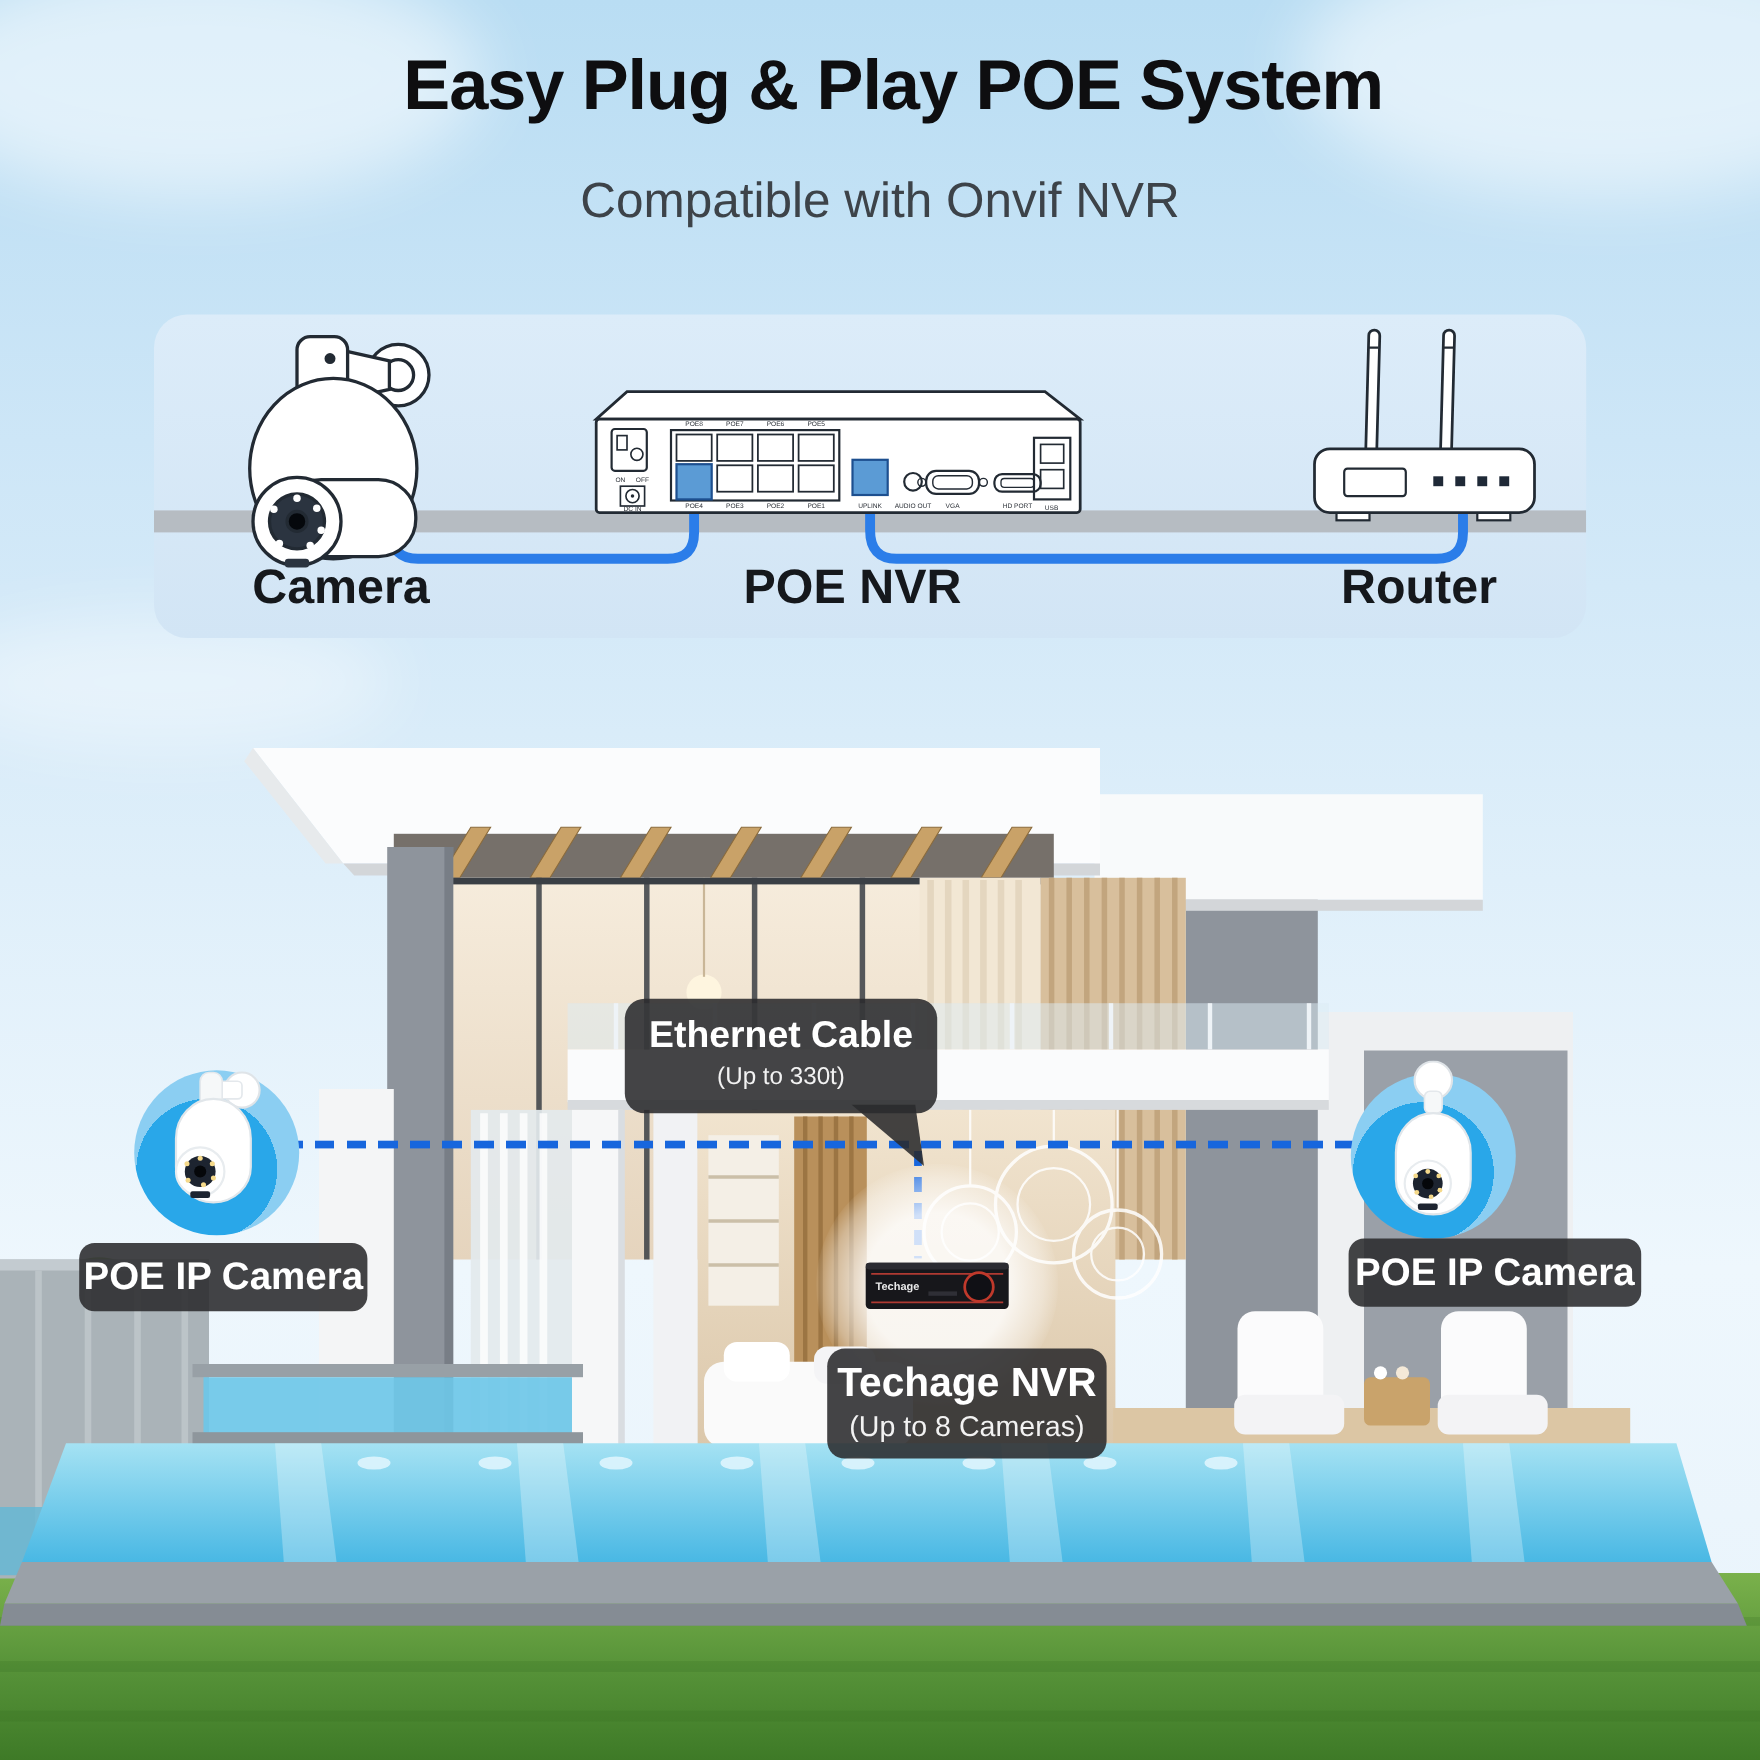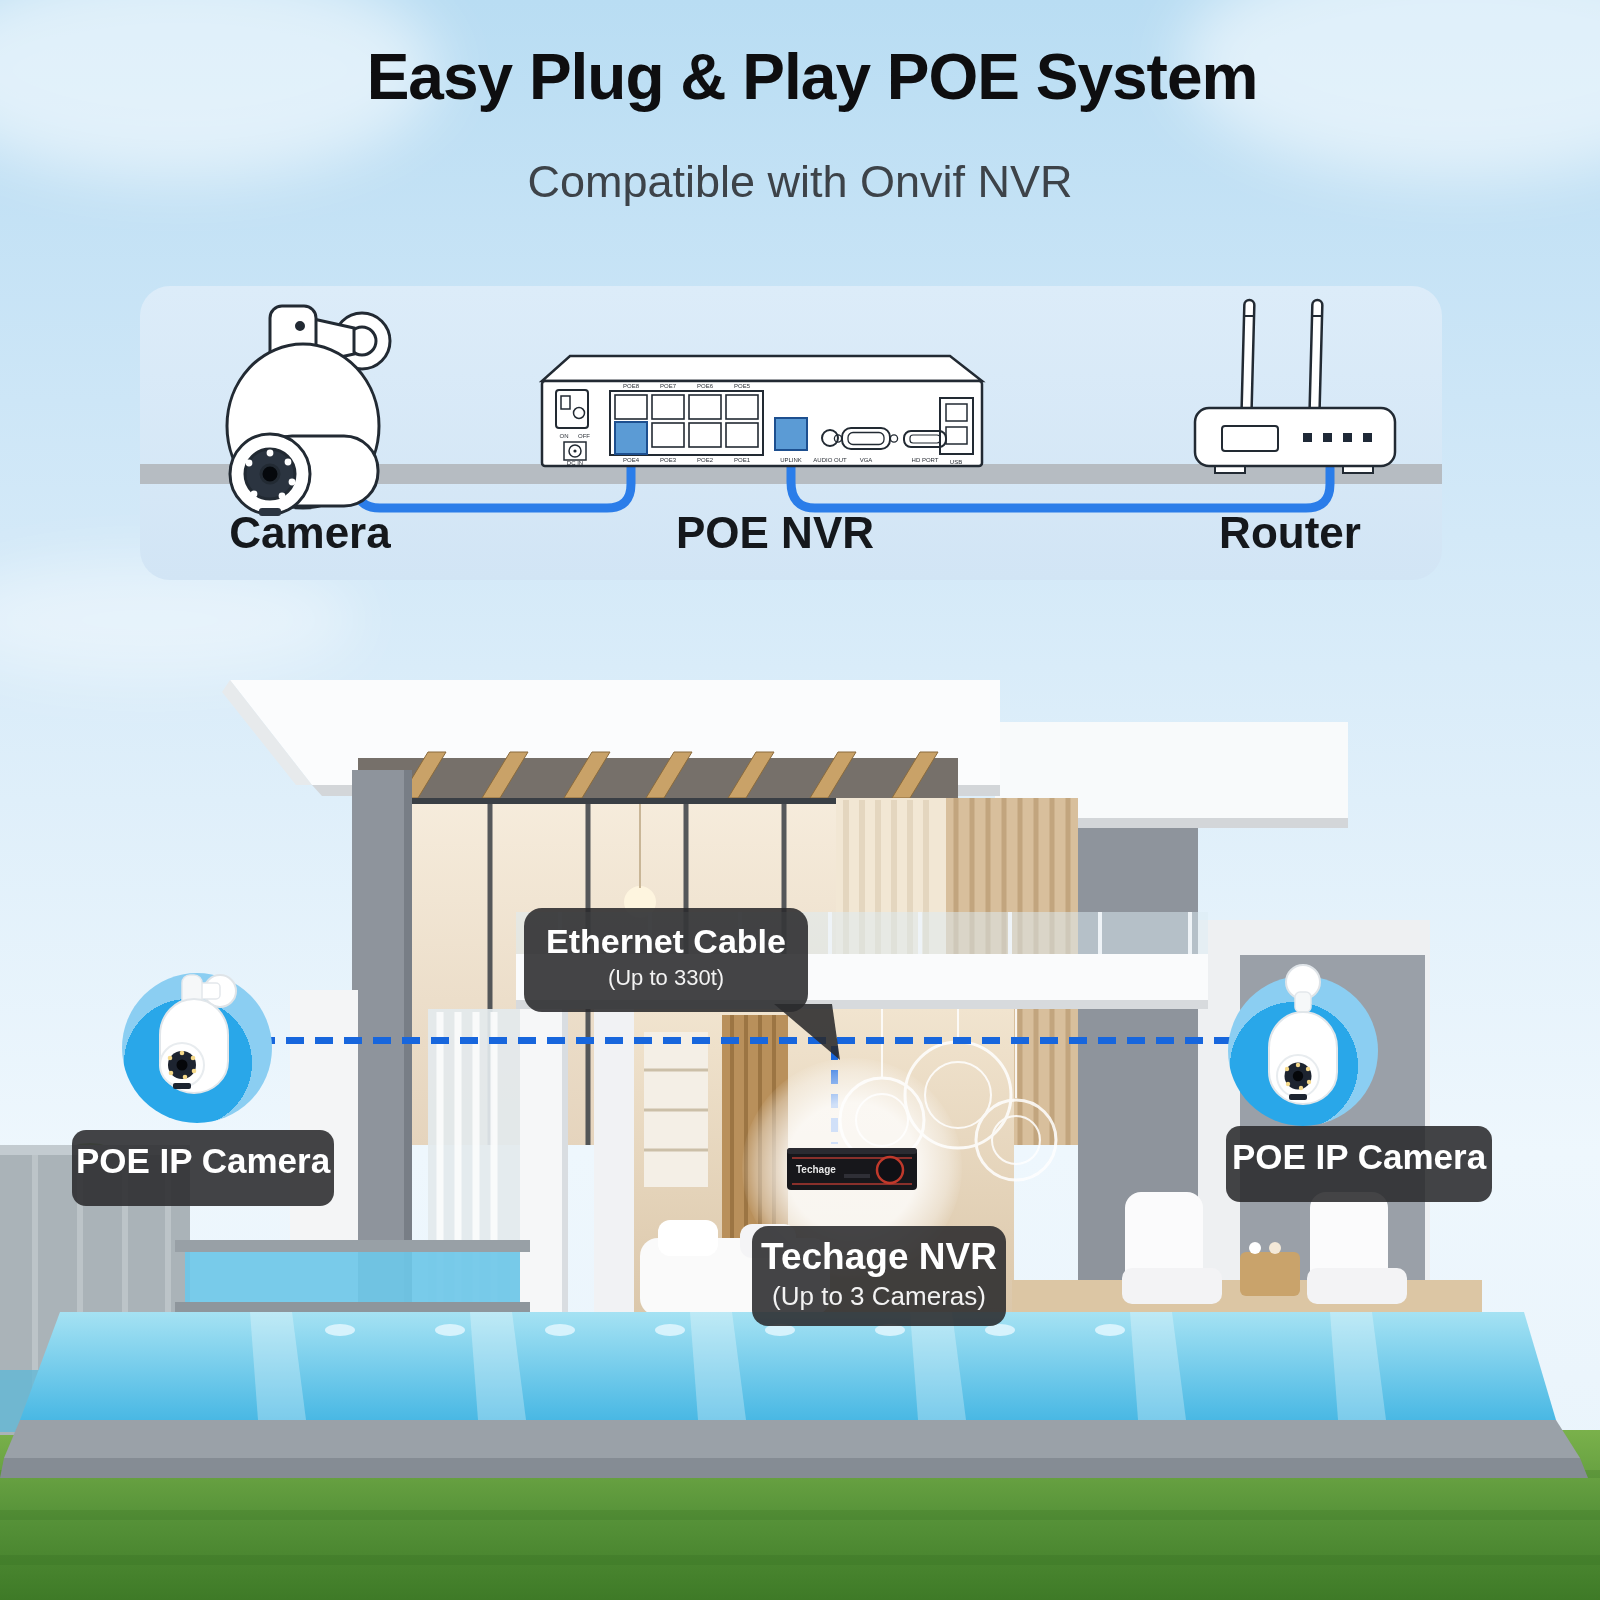--- a/index.html
+++ b/index.html
@@ -32,25 +32,25 @@
   .badge-l{left:122px;top:973px;}
   .badge-r{left:1228px;top:976px;}
   .badge svg{position:absolute;left:20px;top:-12px;}
 
   .glow{position:absolute;left:742px;top:1058px;width:220px;height:220px;border-radius:50%;
     background:radial-gradient(circle,rgba(255,255,255,.8) 0 42%,rgba(255,255,255,.35) 62%,rgba(255,255,255,0) 72%);}
 
   .scene-nvr{position:absolute;left:786px;top:1140px;}
 
   .bubble{position:absolute;background:rgba(42,42,44,.88);color:#fff;text-align:center;}
-  .eth{left:524px;top:908px;width:284px;height:104px;border-radius:18px;}
+  .eth{left:568px;top:908px;width:284px;height:104px;border-radius:18px;}
   .eth .bubble-title{font-size:34px;font-weight:700;margin-top:14px;}
   .eth .bubble-sub{font-size:22px;font-weight:400;margin-top:4px;color:#f2f2f2;}
   .eth-tail{position:absolute;left:760px;top:1004px;}
-  .poe-label{border-radius:14px;font-size:35px;font-weight:700;line-height:62px;height:76px;}
+  .poe-label{border-radius:14px;font-size:35px;font-weight:700;line-height:62px;height:62px;}
   .poe-l{left:72px;top:1130px;width:262px;}
   .poe-r{left:1226px;top:1126px;width:266px;}
   .nvr-bubble{left:752px;top:1226px;width:254px;border-radius:16px;padding:10px 0 14px 0;}
   .nvr-bubble .bubble-title{font-size:37px;font-weight:700;}
   .nvr-bubble .bubble-sub{font-size:26px;font-weight:400;margin-top:3px;color:#f2f2f2;}
 
   .port-label{font-size:6px;fill:#2a2f36;font-family:"Liberation Sans",sans-serif;}
   .dev-label{font-size:44px;font-weight:600;fill:#15181c;font-family:"Liberation Sans",sans-serif;}
 </style>
 </head>
@@ -451,16 +451,16 @@
   </div>
   <svg class="eth-tail" width="90" height="58">
     <polygon points="14,0 72,0 80,56" fill="rgba(42,42,44,0.88)"></polygon>
   </svg>
 
   <div class="bubble poe-label poe-l">POE IP Camera</div>
   <div class="bubble poe-label poe-r">POE IP Camera</div>
 
   <div class="bubble nvr-bubble">
     <div class="bubble-title">Techage NVR</div>
-    <div class="bubble-sub">(Up to 3 Cameras)</div>
+    <div class="bubble-sub">(Up to 8 Cameras)</div>
   </div>
 
 </div>
 
 </body></html>

